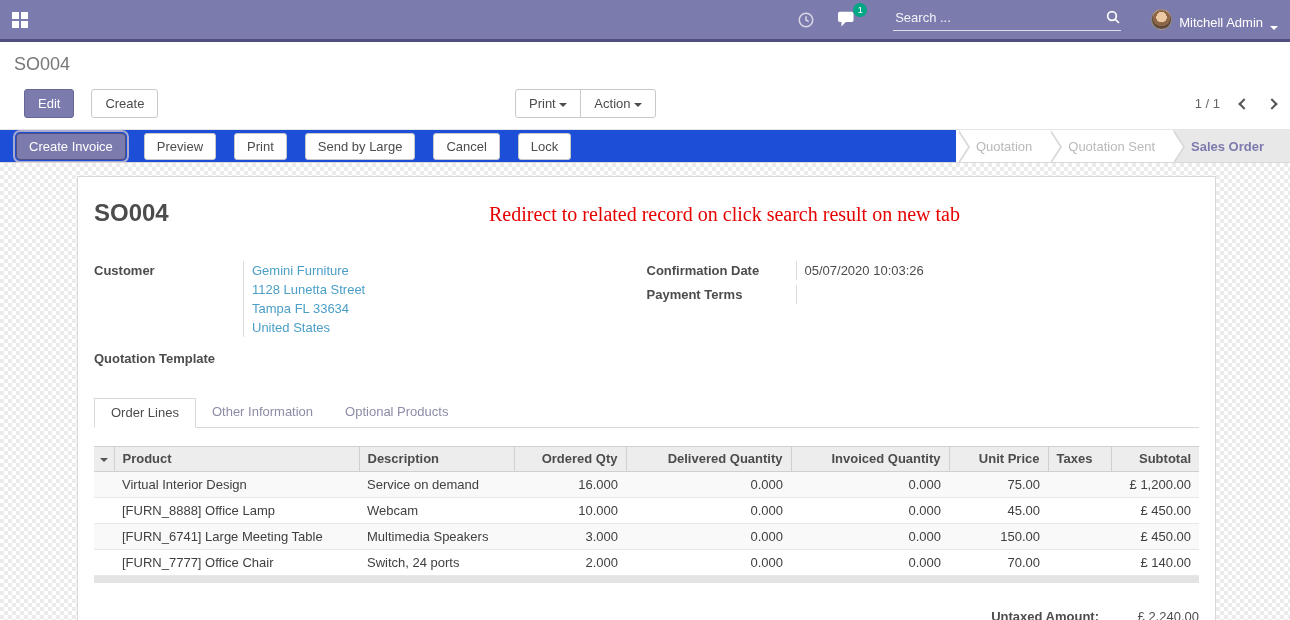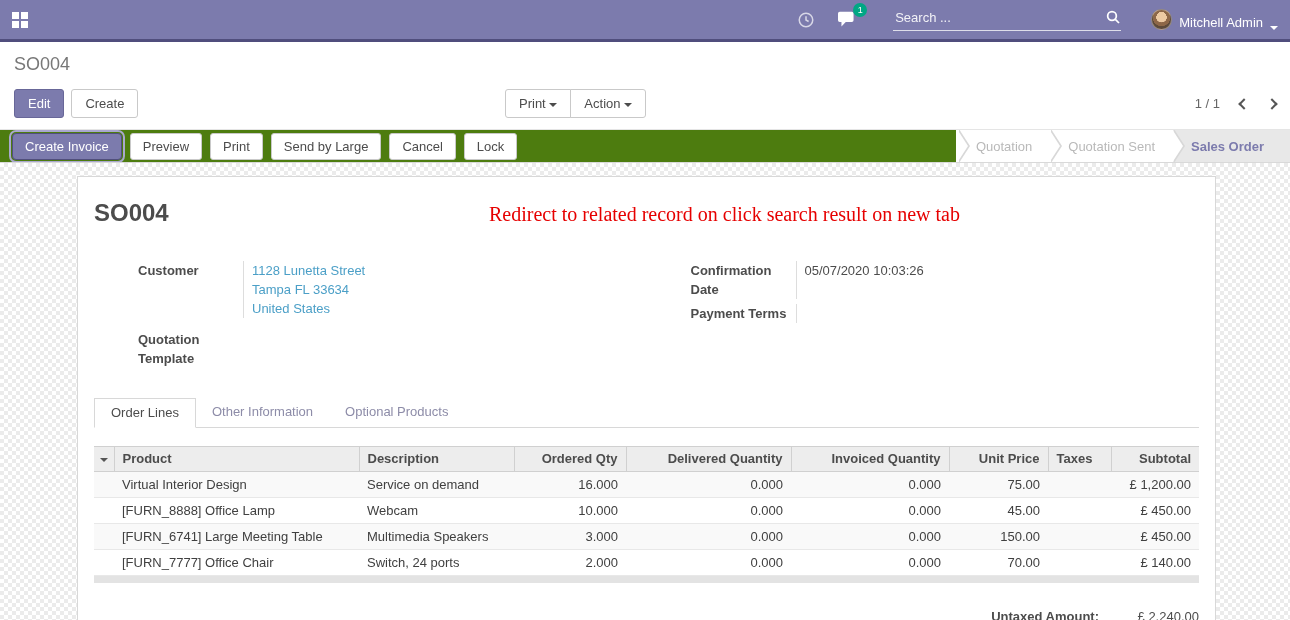--- a/index.html
+++ b/index.html
@@ -44,36 +44,36 @@
   .caret { display:inline-block; width:0; height:0; border-left:4px solid transparent; border-right:4px solid transparent; border-top:4px solid #4c4c4c; vertical-align:middle; }
   .caret.white { border-top-color:#fff; }
 
   
   .control-panel { flex:0 0 87px; background:#fff; padding:11px 14px 0; }
   .breadcrumb { font-size:18px; color:#777; margin:0 0 13px; line-height:22px; }
   .cp-row { position:relative; display:flex; align-items:center; height:31px; }
   .btn {
     font-family:"Liberation Sans", sans-serif; font-size:13px; line-height:17px;
     padding:5px 13px; border:1px solid #c9c9c9; background:#fff; color:#4c4c4c;
-    border-radius:3px; cursor:pointer;
+    border-radius:3px; cursor:pointer;margin-left:10px;
   }
   .btn-primary { background:#7c7bad; border-color:#686798; color:#fff; }
   .cp-left { display:flex; gap:7px; }
   .cp-center { position:absolute; left:491px; display:flex; }
   .cp-center .btn:first-child { border-radius:3px 0 0 3px; }
   .cp-center .btn:last-child { border-radius:0 3px 3px 0; margin-left:-1px; }
   .cp-right { margin-left:auto; display:flex; align-items:center; gap:20px; color:#666; }
   .chev { display:inline-block; width:8px; height:8px; border-right:2px solid #555; border-bottom:2px solid #555; cursor:pointer; }
   .chev.left  { transform:rotate(135deg); }
   .chev.right { transform:rotate(-45deg); }
 
   
   .statusbar {
-    flex:0 0 34px; background:#4d7c0f; border-top:1px solid #e5e5e5; border-bottom:1px solid #d9d9d9;
-    display:flex; align-items:center; padding-left:12px; overflow:hidden;
+    flex:0 0 34px; background:#1d4ed8; border-top:1px solid #e5e5e5; border-bottom:1px solid #d9d9d9;
+    display:flex; padding-left:6px; overflow:hidden;
   }
   .sb-buttons { display:flex; gap:8px; align-items:center; }
   .sb-btn { padding:4px 12px; }
   .sb-btn.highlight {
     background:#7c7bad; border-color:#514f7c; color:#fff;
     outline:2px solid #a9a8cd; outline-offset:1px; border-radius:4px;
   }
   .steps { margin-left:auto; display:flex; align-items:stretch; height:33px; }
   .step { position:relative; display:flex; align-items:center; padding:0 18px; background:#fff; color:#b9b9b9; cursor:pointer; }
   .step:nth-child(1){ z-index:4; } .step:nth-child(2){ z-index:3; } .step:nth-child(3){ z-index:2; } .step:nth-child(4){ z-index:1; }
@@ -102,21 +102,21 @@
     background:#fff; border:1px solid #d8d8d8; padding:16px;
   }
   .sheet h1 { margin:6px 0 0; font-size:24px; line-height:28px; color:#4c4c4c; }
   .annotation {
     position:absolute; left:411px; top:26px;
     font-family:"Liberation Serif", serif; font-size:20px; color:#e60000; white-space:nowrap;
   }
 
   .fields { display:flex; margin-top:34px; }
   .fgroup { width:50%; display:grid; grid-template-columns:149px 1fr; row-gap:5px; align-content:start; }
-  .flabel { font-weight:bold; color:#4c4c4c; line-height:19px;margin-left:44px; }
+  .flabel { font-weight:bold; color:#4c4c4c; line-height:19px; }
   .fvalue { line-height:19px; min-height:19px; }
   .fvalue.sep { border-left:1px solid #ddd; padding-left:8px; }
   .fvalue .link, .link { color:#4b9fc7; }
   .row-gap { height:2px; grid-column:1 / 3; }
 
   .tabs { display:flex; margin-top:30px; border-bottom:1px solid #d8d8d8; }
   .tab { padding:7px 16px; color:#8d8ca8; cursor:pointer; margin-bottom:-1px; line-height:14px; }
   .tab.active { background:#fff; border:1px solid #d8d8d8; border-bottom:1px solid #fff; color:#4c4c4c; }
 
   table.olist { width:100%; margin-top:18px; border-collapse:collapse; table-layout:fixed; }
@@ -220,20 +220,21 @@
 
 <div class="content">
   <div class="sheet">
     <h1>SO004</h1>
     <div class="annotation">Redirect to related record on click search result on new tab</div>
 
     <div class="fields">
       <div class="fgroup">
         <div class="flabel">Customer</div>
         <div class="fvalue sep">
+          <div class="link">Gemini Furniture</div>
           <div class="link">1128 Lunetta Street</div>
           <div class="link">Tampa FL 33634</div>
           <div class="link">United States</div>
         </div>
         <div class="row-gap"></div>
         <div class="flabel">Quotation Template</div>
         <div class="fvalue"></div>
       </div>
       <div class="fgroup">
         <div class="flabel">Confirmation Date</div>

